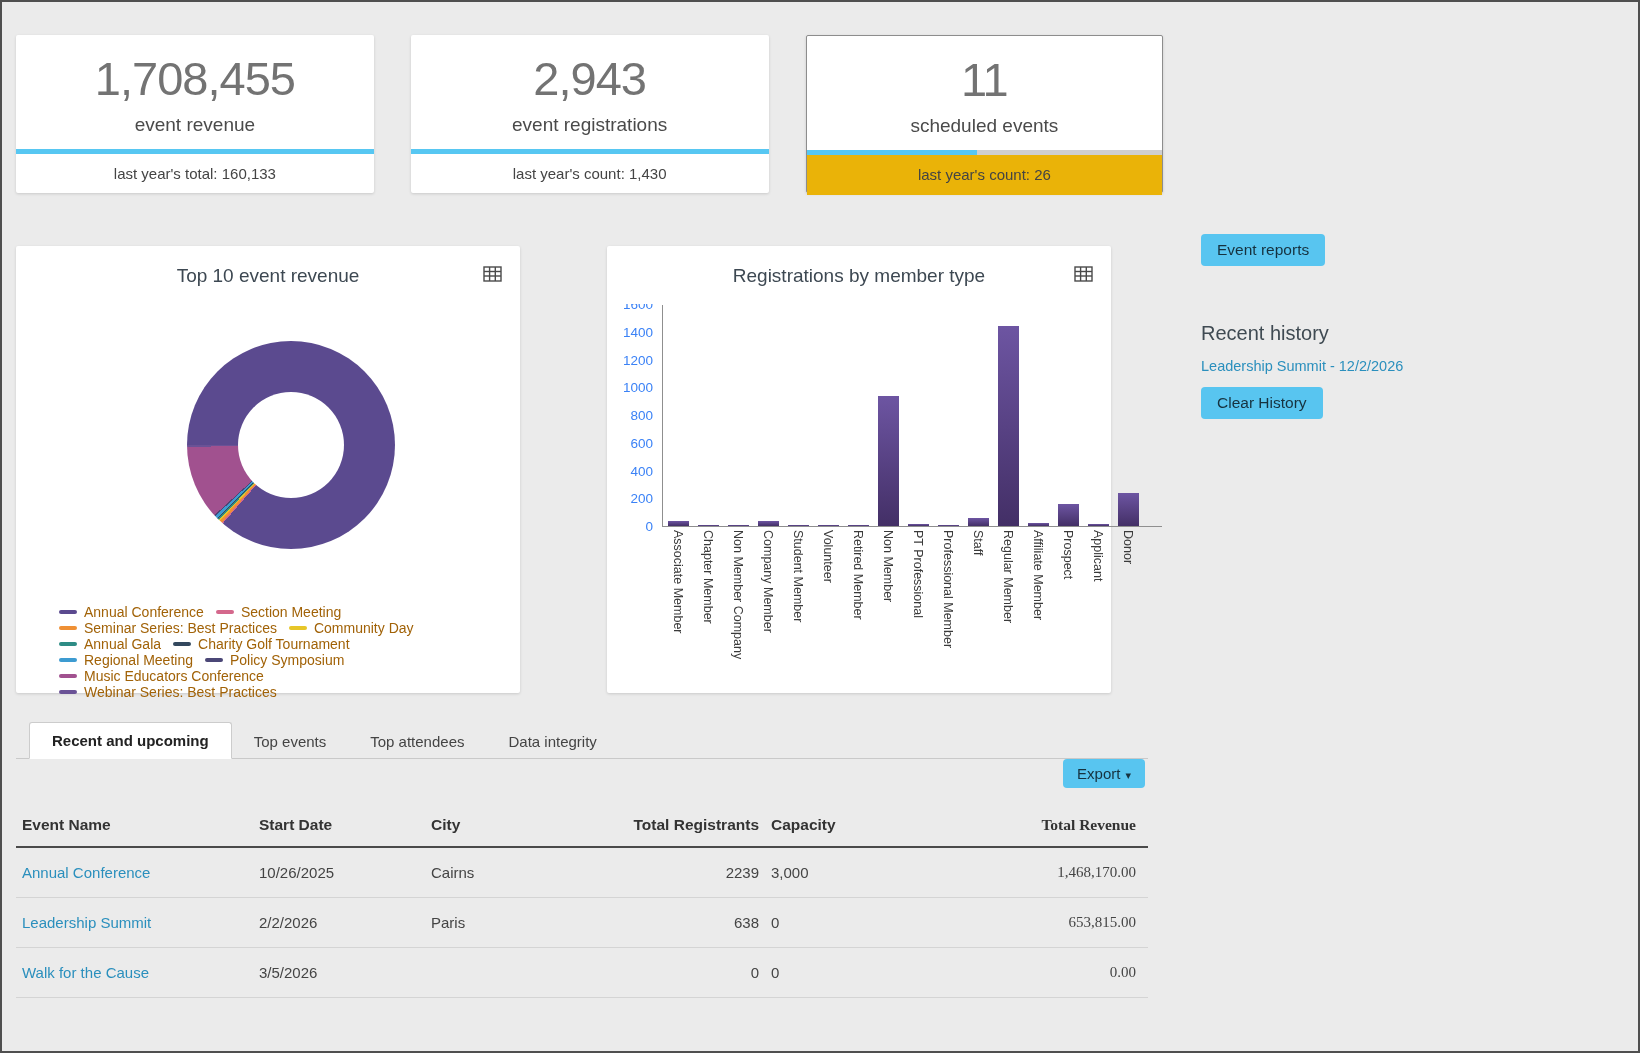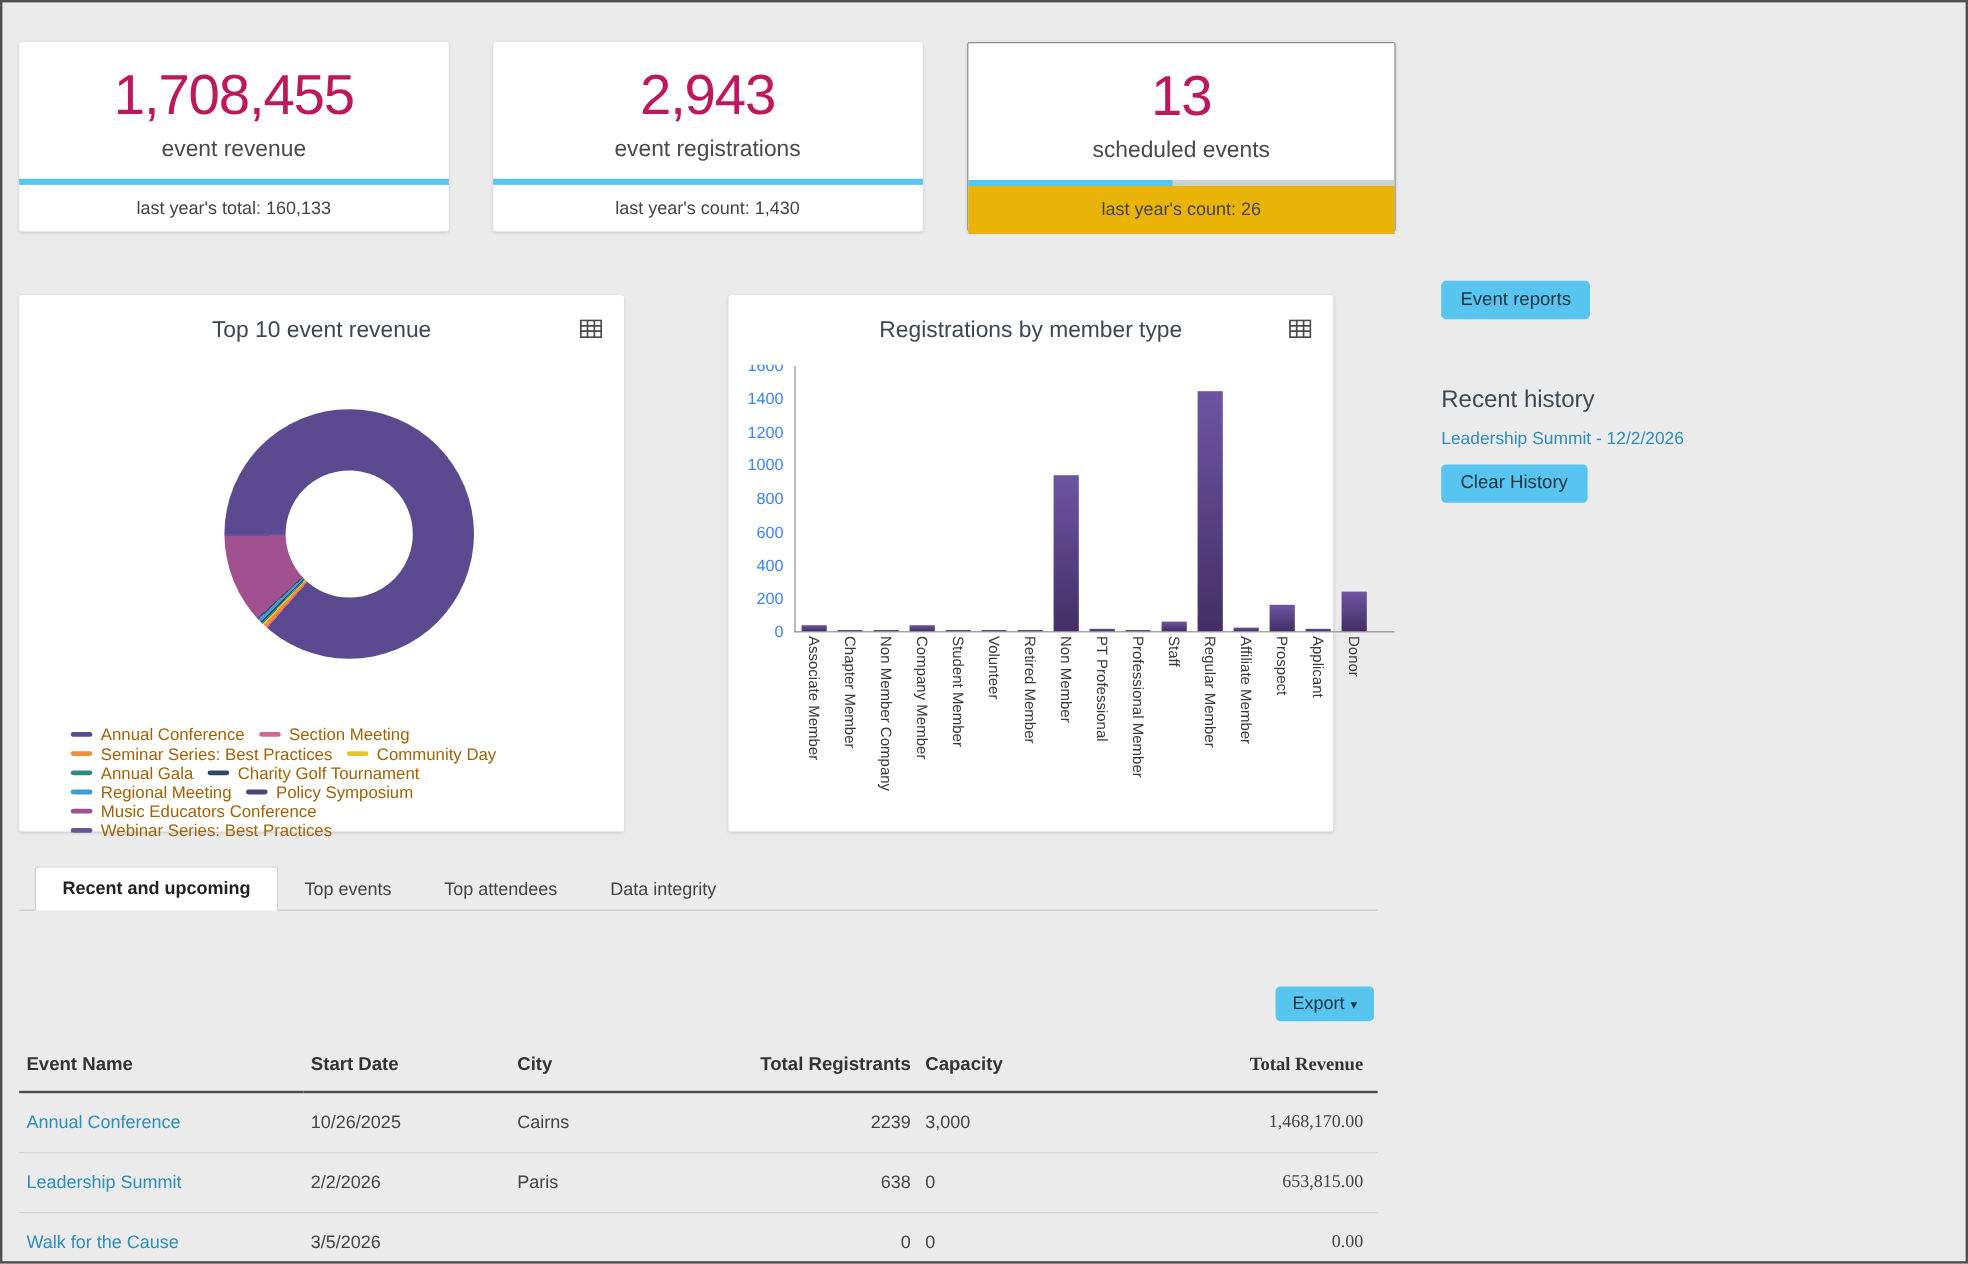--- a/index.html
+++ b/index.html
@@ -16,21 +16,21 @@
     background:#fff;
     box-shadow:0 1px 3px rgba(0,0,0,.14);
     border-radius:2px;
   }
 
   
   #stats { position:absolute; left:14px; top:33px; width:1542px;
     display:grid; grid-template-columns:repeat(4,1fr); gap:37px; }
   .stat-card { height:158px; text-align:center; position:relative; cursor:pointer; }
   .stat-card.selected { border:1px solid #8d8d8d; }
-  .stat-value { font-size:47px; color:#be185d; margin-top:16px; letter-spacing:-1px; }
+  .stat-value { font-size:47px; color:#737373; margin-top:16px; letter-spacing:-1px; }
   .stat-label { font-size:19px; color:#4a4a4a; margin-top:8px; }
   .stat-progress { height:5px; background:#cfcfcf; margin-top:13px; position:relative; }
   .stat-progress .fill { position:absolute; left:0; top:0; bottom:0; background:#57c7f2; }
   .stat-footer { font-size:15px; color:#444; padding-top:11px; }
 
   
   .chart-card { position:absolute; top:244px; width:504px; height:447px; }
   #donut-card { left:14px; }
   #bar-card   { left:605px; }
   .chart-title { text-align:center; font-size:19px; color:#3d4852; padding-top:19px; }
@@ -69,21 +69,21 @@
 
   
   #tabs-row { position:absolute; left:14px; top:721px; width:1132px; height:36px;
     border-bottom:1px solid #c9c9c9; display:flex; align-items:flex-end; padding-left:13px; }
   .tab { font-size:15px; color:#444; padding:9px 22px; cursor:pointer; margin-bottom:-1px; }
   .tab.active { background:#fff; border:1px solid #ccc; border-bottom:1px solid #fff;
     border-radius:3px 3px 0 0; font-weight:bold; color:#222; }
 
   
   #panel { position:absolute; left:14px; top:757px; width:1132px; bottom:0; }
-  #export-row { margin-top:63px; text-align:right; padding-right:3px; height:31px; }
+  #export-row { text-align:right; padding-right:3px; height:31px; }
   #export-btn { padding:6px 14px; font-size:15px; }
   #export-btn .caret { font-size:11px; margin-left:5px; }
   table { border-collapse:collapse; width:100%; margin-top:16px; font-size:15px; }
   th { text-align:left; font-size:15.5px; color:#333; padding:10px 6px 12px 6px;
     border-bottom:2px solid #4a4a4a; font-weight:bold; }
   td { height:50px; border-bottom:1px solid #d4d4d4; padding:0 6px; color:#444; }
   th.r, td.r { text-align:right; }
   td.link { color:#2a8fbd; cursor:pointer; }
   col.c1{width:237px} col.c2{width:172px} col.c3{width:160px}
   col.c4{width:180px} col.c5{width:210px} col.c6{width:173px}
@@ -103,21 +103,21 @@
     </div>
     <div class="card stat-card">
       <div class="stat-value">2,943</div>
       <div class="stat-label">event registrations</div>
       <div class="stat-progress">
         <div class="fill" style="width:100%"></div>
       </div>
       <div class="stat-footer" style="">last year's count: 1,430</div>
     </div>
     <div class="card stat-card selected">
-      <div class="stat-value">13</div>
+      <div class="stat-value">11</div>
       <div class="stat-label">scheduled events</div>
       <div class="stat-progress">
         <div class="fill" style="width:48%"></div>
       </div>
       <div class="stat-footer" style="background:#eab308;height:40px;">last year's count: 26</div>
     </div>
   </div>
 
 <div class="card chart-card" id="donut-card">
   <div class="chart-title">Top 10 event revenue</div>

